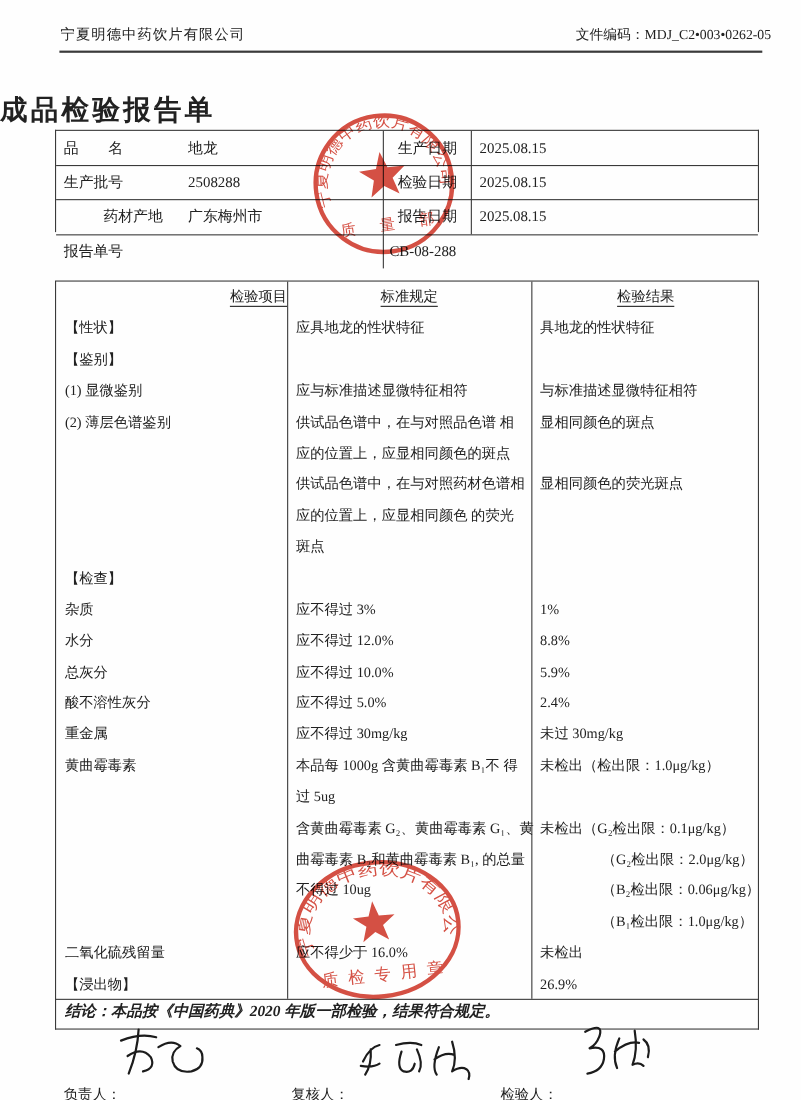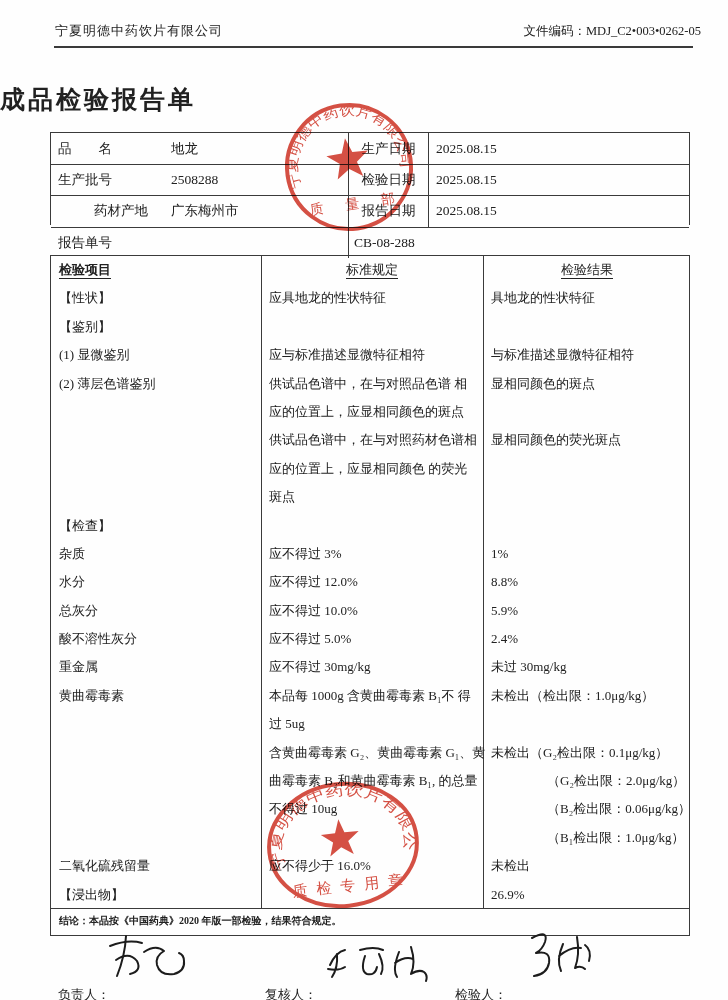--- a/index.html
+++ b/index.html
@@ -6,34 +6,34 @@
   body{width:728px;height:1000px;position:relative;background:#fefefe;
        font-family:"Liberation Serif","DejaVu Serif",serif;color:#212121;overflow:hidden;}
   .abs{position:absolute;}
   
   .company{left:55px;top:22px;font-size:13px;letter-spacing:1px;}
   .doccode{top:23px;right:27px;font-size:12.5px;}
   .header-rule{left:54px;top:46px;width:639px;height:2px;background:#3a3a3a;}
   .title{left:0;top:83px;width:728px;text-align:left;font-size:25px;font-weight:bold;letter-spacing:3px;}
   
   .box{border:1.5px solid #3a3a3a;box-sizing:border-box;}
-  .info-table{left:50px;top:132px;width:640px;height:93px;border-bottom:none;}
+  .info-table{left:50px;top:118px;width:640px;height:93px;border-bottom:none;}
   .main-table{left:50px;top:255px;width:640px;height:654px;}
   .conclusion-row{left:50px;top:908px;width:640px;height:28px;border-top:none;}
   .hline{position:absolute;left:0;width:100%;height:1px;background:#3a3a3a;}
   .vline{position:absolute;top:0;width:1px;background:#3a3a3a;}
   .icell{position:absolute;height:31px;line-height:31px;font-size:13.5px;white-space:nowrap;}
   .col{position:absolute;top:0;}
   .c1{left:0;width:210px;} .c2{left:210px;width:222px;} .c3{left:432px;width:208px;}
   .line{height:28.4px;line-height:28.4px;font-size:13px;padding-left:8px;white-space:nowrap;box-sizing:border-box;}
   .line.hdr{padding-left:0;text-align:center;}
-  .c1 .line.hdr{text-align:left;padding-left:8px;font-weight:bold;}
+  .c1 .line.hdr{text-align:right;padding-left:8px;}
   .hdr span{text-decoration:underline;text-underline-offset:4px;}
   .line.indent{padding-left:64px;}
-  .conclusion-text{line-height:26px;padding-left:8px;font-size:10px;font-weight:bold;white-space:nowrap;}
+  .conclusion-text{line-height:26px;padding-left:8px;font-size:14px;font-weight:bold;white-space:nowrap;font-style:italic;}
   
   .sig-label{top:986px;font-size:13px;}
   .sig{position:absolute;}
   .sig path{fill:none;stroke:#1c1c1c;stroke-width:2;stroke-linecap:round;stroke-linejoin:round;}
   
   .stamp{position:absolute;mix-blend-mode:multiply;opacity:.88;}
   .stamp text{font-family:"Liberation Serif","DejaVu Serif",serif;}
 </style>
 </head>
 <body>

